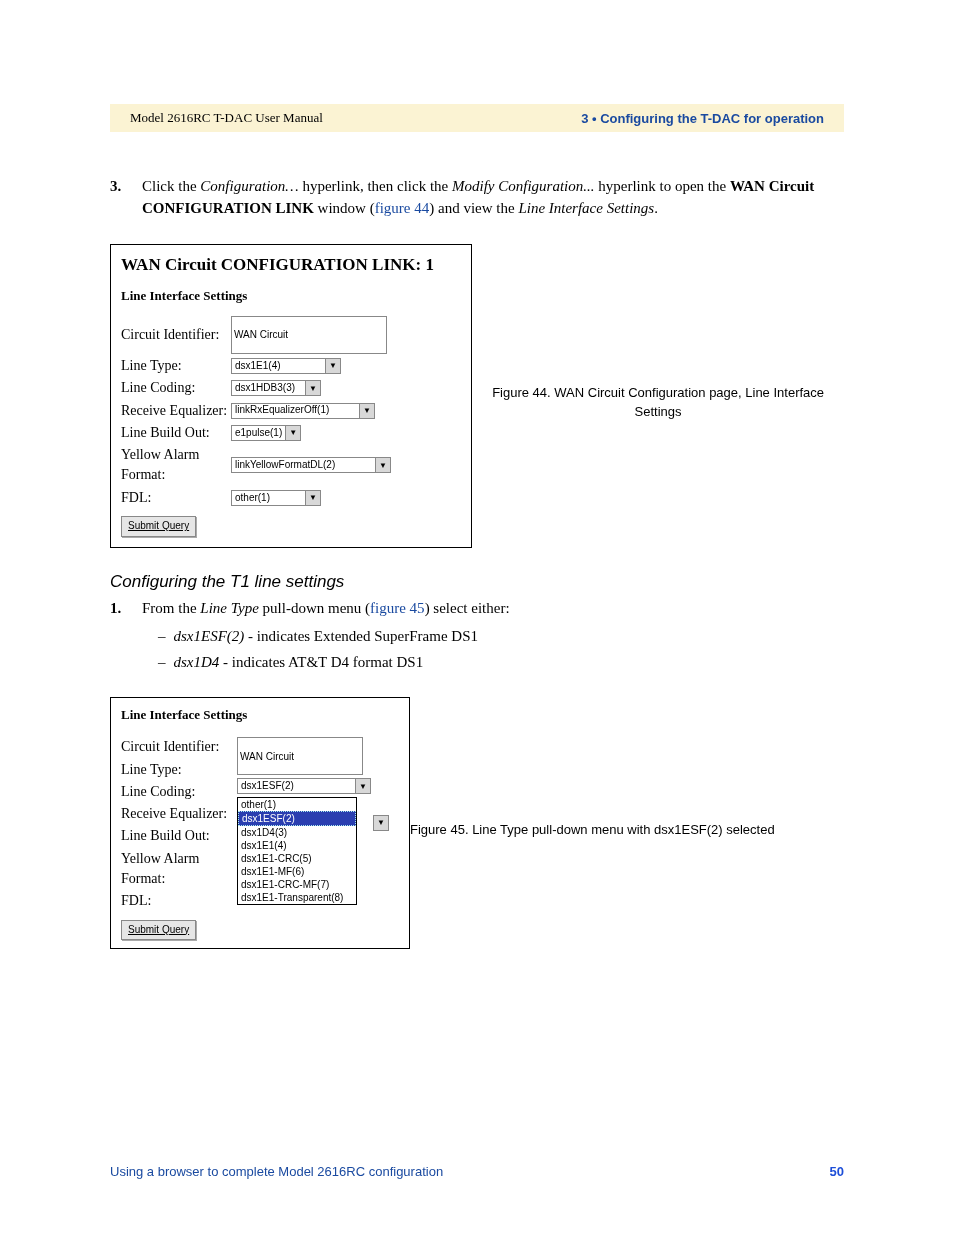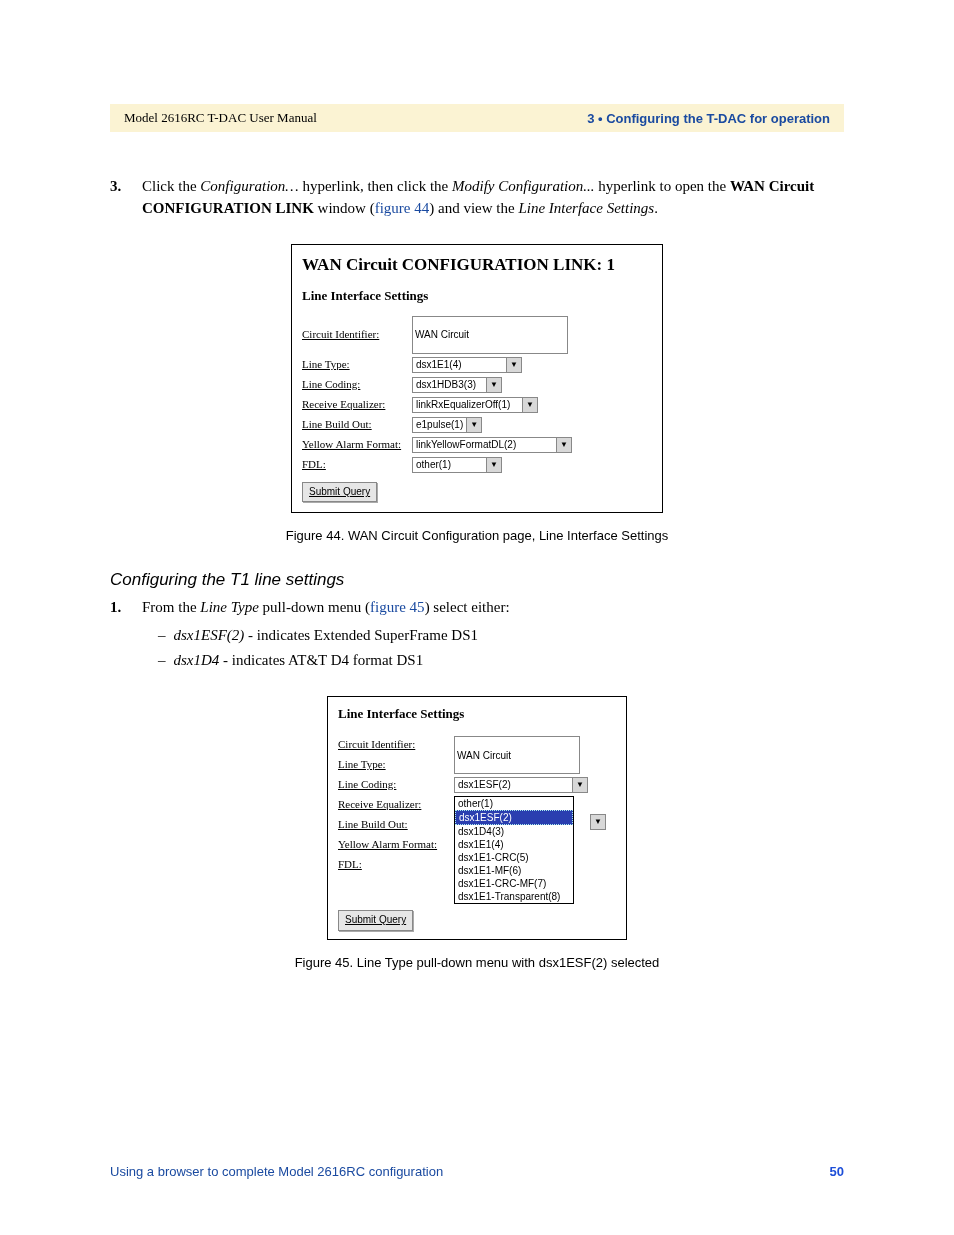--- a/index.html
+++ b/index.html
@@ -16,42 +16,42 @@
     box-sizing: border-box;
     padding: 104px 110px 60px 110px;
   }
   .header-bar {
     background: #fbf3d3;
     height: 28px;
     width: 100%;
     display: flex;
     align-items: center;
     justify-content: space-between;
-    padding: 0 14px;
+    padding: 0 20px;
     box-sizing: border-box;
     font-size: 13px;
   }
   .header-right {
     color: #1a4aa0;
     font-weight: bold;
     font-family: "Trebuchet MS", "Arial", sans-serif;
   }
   .body-text {
     margin-top: 44px;
     font-size: 15px;
     line-height: 1.45;
   }
   .step-row { display: flex; gap: 12px; }
   .step-num { font-weight: bold; width: 20px; flex-shrink: 0; }
   .italic { font-style: italic; }
   .bold { font-weight: bold; }
   .link-blue { color: #1a4aa0; }
   .figure-wrap {
     display: flex;
-    flex-direction: column;
+    flex-direction: row;
     align-items: center;
     margin: 24px 0 8px 0;
   }
   .config-box {
     border: 1px solid #000;
     width: 350px;
     padding: 8px 10px 10px 10px;
     font-family: "Times New Roman", serif;
     font-size: 12px;
     background: #fff;
@@ -60,21 +60,21 @@
     font-size: 17px;
     font-weight: bold;
     margin-bottom: 10px;
   }
   .config-sub {
     font-size: 13px;
     font-weight: bold;
     margin-bottom: 10px;
   }
   .form-row { display: flex; align-items: center; margin: 2px 0; min-height:18px;}
-  .form-label { width: 110px; font-size: 11px; text-decoration: underline; }
+  .form-label { width: 110px; font-size: 14px; }
   .text-input {
     font-family: Arial, sans-serif;
     font-size: 10px;
     border: 1px solid #888;
     background: #fff;
     padding: 11px 2px;
     height: 14px;
     box-sizing: content-box;
   }
   .select-box {
@@ -196,21 +196,21 @@
         <div class="form-row">
           <div class="form-label">Line Coding:</div>
           <div class="select-box" style="width:90px">
               <span class="sv">dsx1HDB3(3)</span>
               <span style="flex:1"></span>
               <span class="select-arrow">▼</span>
             </div>
         </div>
         <div class="form-row">
           <div class="form-label">Receive Equalizer:</div>
-          <div class="select-box" style="width:126px">
+          <div class="select-box" style="width:144px">
               <span class="sv">linkRxEqualizerOff(1)</span>
               <span style="flex:1"></span>
               <span class="select-arrow">▼</span>
             </div>
         </div>
         <div class="form-row">
           <div class="form-label">Line Build Out:</div>
           <div class="select-box" style="width:70px">
               <span class="sv">e1pulse(1)</span>
               <span style="flex:1"></span>

